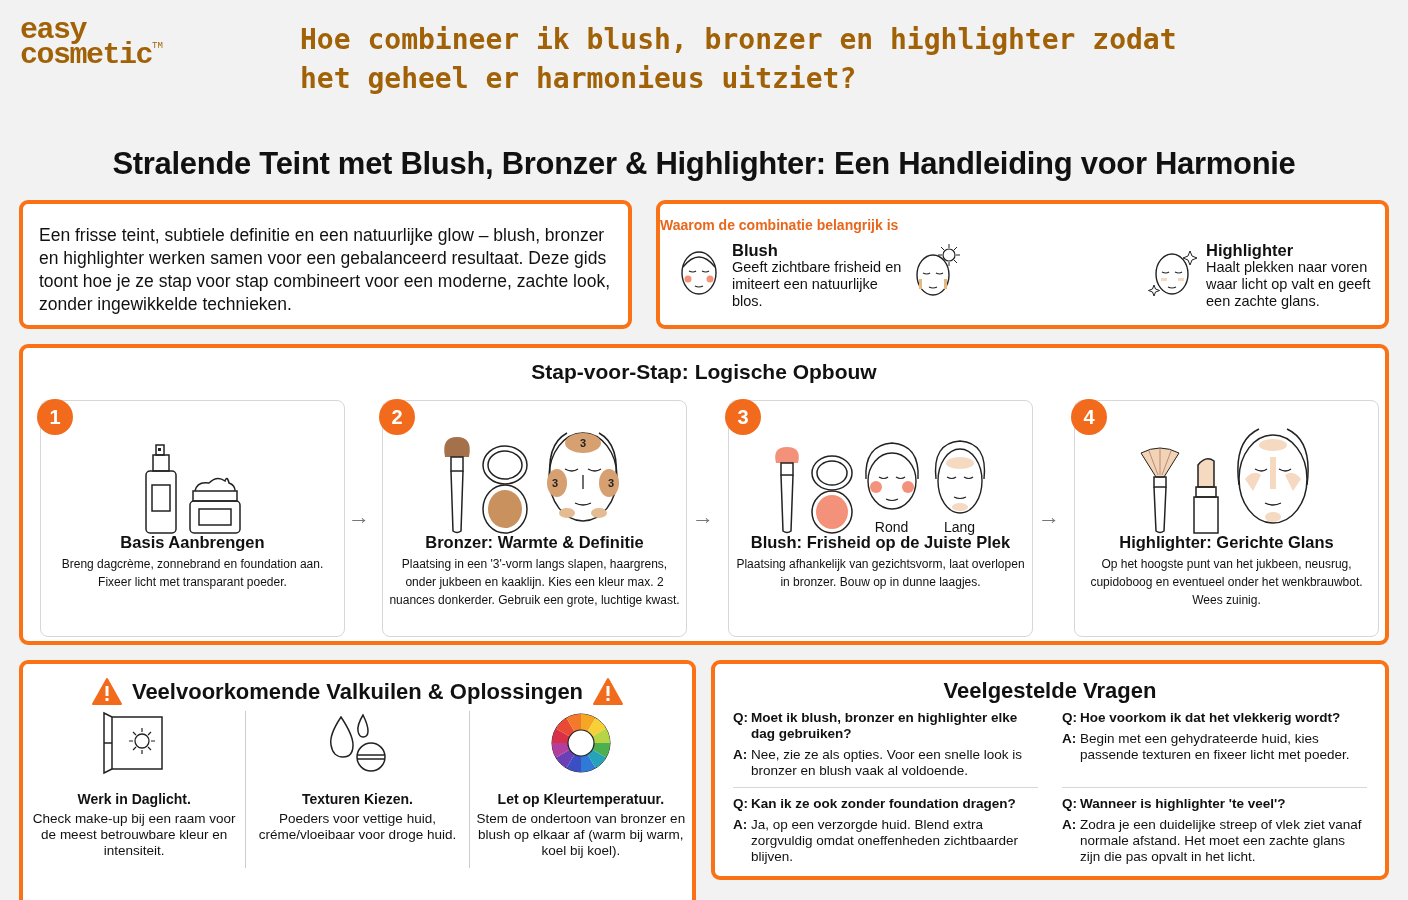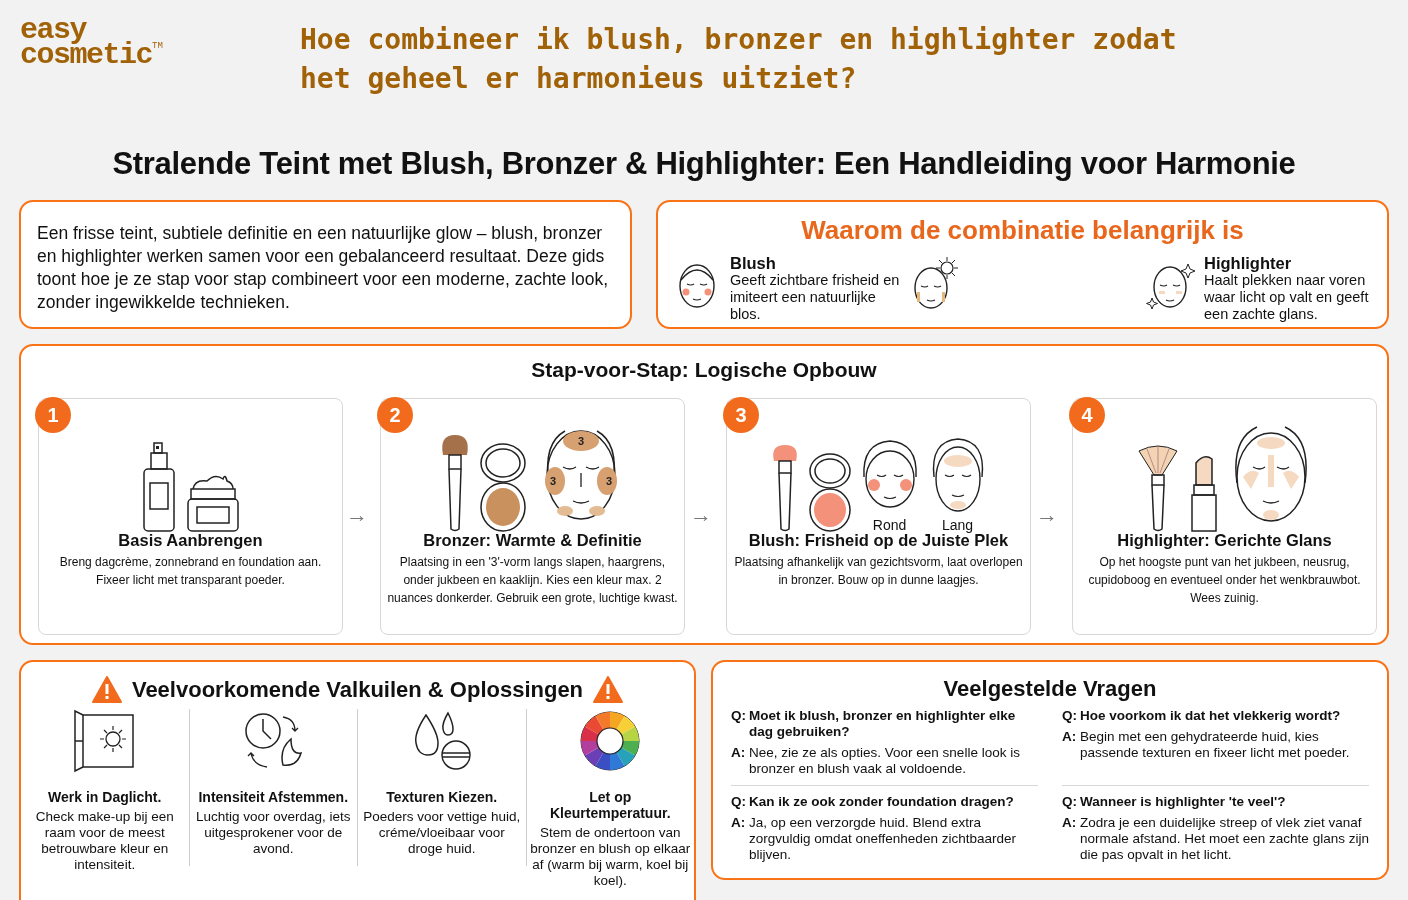--- a/index.html
+++ b/index.html
@@ -1,24 +1,24 @@
 <!DOCTYPE html>
 <html><head>
 <meta charset="utf-8">
 <style>
 *{box-sizing:border-box;margin:0;padding:0}
 body{width:1408px;height:900px;background:#f2f2f2;font-family:"Liberation Sans",sans-serif;color:#111;position:relative;overflow:hidden}
 .logo{position:absolute;left:20px;top:18px;line-height:0.82;font-weight:bold;font-size:30px;letter-spacing:-1.5px;font-family:Liberation Mono, monospace;color:#a16207}
 .logo .tm{font-size:9px;letter-spacing:0;vertical-align:top;font-weight:normal}
 .question{position:absolute;left:300px;top:20px;width:920px;font-family:"DejaVu Sans Mono",monospace;font-weight:bold;font-size:28px;line-height:39px;color:#a16207}
 .main-title{position:absolute;left:0;top:146px;width:1408px;text-align:center;font-weight:bold;font-size:31px;font-family:"Liberation Sans",sans-serif;letter-spacing:-0.3px}
-.card{position:absolute;background:#fff;border:2px solid #f97316;border-radius:14px}
+.card{position:absolute;background:#fff;border:4px solid #f97316;border-radius:9px}
 .intro{left:19px;top:200px;width:613px;height:129px;padding:20px 16px;font-size:17.5px;line-height:23px;color:#111}
 .why{left:656px;top:200px;width:733px;height:129px}
-.why h2{text-align:center;color:#e8671c;font-size:26px;font-weight:bold;margin-top:13px}
+.why h2{color:#e8671c;font-size:14px;font-weight:bold;margin-top:13px}
 .why-items{display:flex;margin-top:8px;padding-left:14px}
 .why-item{display:flex;width:237px}
 .why-item svg{flex:none;width:50px;height:60px;margin-right:8px}
 .why-item .t{font-weight:bold;font-size:16.5px;line-height:18px}
 .why-item .d{font-size:14.5px;line-height:17px}
 .steps{left:19px;top:344px;width:1370px;height:301px}
 .steps h2{text-align:center;font-size:21px;font-weight:bold;margin-top:12px}
 .step{position:absolute;top:52px;width:305px;height:237px;border:1px solid #d7d7d7;border-radius:8px;background:#fff}
 .badge{position:absolute;left:-4px;top:-2px;width:36px;height:36px;border-radius:50%;background:#f26b1d;color:#fff;font-weight:bold;font-size:20px;text-align:center;line-height:36px}
 .step .icons{position:absolute;left:0;top:14px;width:100%;height:120px;display:flex;justify-content:center;align-items:flex-end;gap:8px}
@@ -253,31 +253,20 @@
           <path d="M10 6 L2 2 L2 62 L10 58" fill="none" stroke="#222" stroke-width="1.5"></path>
           <path d="M2 32 L10 32" stroke="#222" stroke-width="1.5"></path>
           <circle cx="40" cy="30" r="7" fill="none" stroke="#222" stroke-width="1.3"></circle>
           <path d="M40 17v4M40 39v4M27 30h4M49 30h4M31 21l3 3M46 36l3 3M49 21l-3 3M31 39l3-3" stroke="#222" stroke-width="1.2"></path>
         </svg>
       <div class="t">Werk in Daglicht.</div>
       <div class="d">Check make-up bij een raam voor de meest betrouwbare kleur en intensiteit.</div>
     </div>
     <div class="pf-col">
       <svg viewBox="0 0 64 64">
-          <circle cx="22" cy="22" r="17" fill="none" stroke="#222" stroke-width="1.5"></circle>
-          <path d="M22 10 V22 L30 30" fill="none" stroke="#222" stroke-width="1.5"></path>
-          <path d="M50 30 Q38 40 42 56 Q56 58 60 44 Q50 46 50 30z" fill="none" stroke="#222" stroke-width="1.5"></path>
-          <path d="M42 8 Q54 10 54 22 M51 19 l3 3 3-3" fill="none" stroke="#222" stroke-width="1.3"></path>
-          <path d="M10 44 Q12 56 26 58 M7 47 l3-3 3 3" fill="none" stroke="#222" stroke-width="1.3"></path>
-        </svg>
-      <div class="t">Intensiteit Afstemmen.</div>
-      <div class="d">Luchtig voor overdag, iets uitgesprokener voor de avond.</div>
-    </div>
-    <div class="pf-col">
-      <svg viewBox="0 0 64 64">
           <path d="M16 6 Q4 24 6 34 Q8 46 18 46 Q28 46 28 34 Q28 24 16 6z" fill="none" stroke="#222" stroke-width="1.5"></path>
           <path d="M38 4 Q32 14 33 20 Q34 26 38 26 Q43 26 43 20 Q43 14 38 4z" fill="none" stroke="#222" stroke-width="1.5"></path>
           <circle cx="46" cy="46" r="14" fill="none" stroke="#222" stroke-width="1.5"></circle>
           <path d="M32 44 h28 M32 48 h28" stroke="#222" stroke-width="1.3"></path>
         </svg>
       <div class="t">Texturen Kiezen.</div>
       <div class="d">Poeders voor vettige huid, créme/vloeibaar voor droge huid.</div>
     </div>
     <div class="pf-col">
       <svg viewBox="0 0 64 64">

